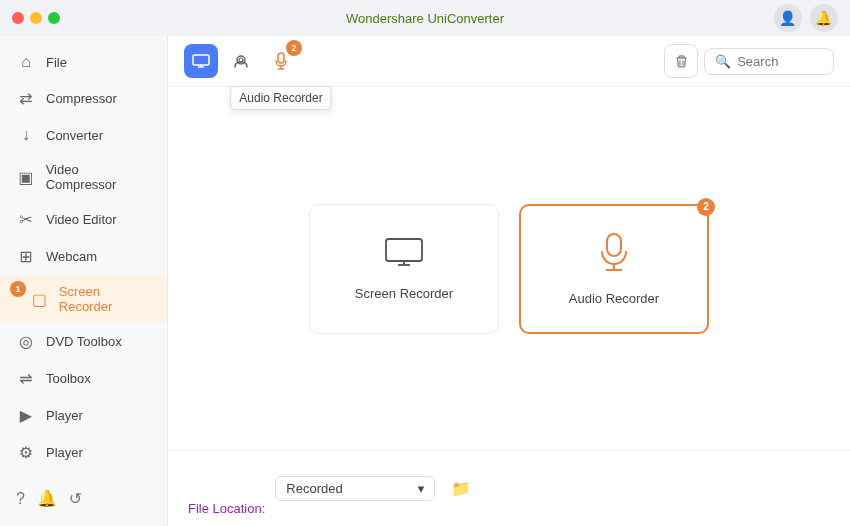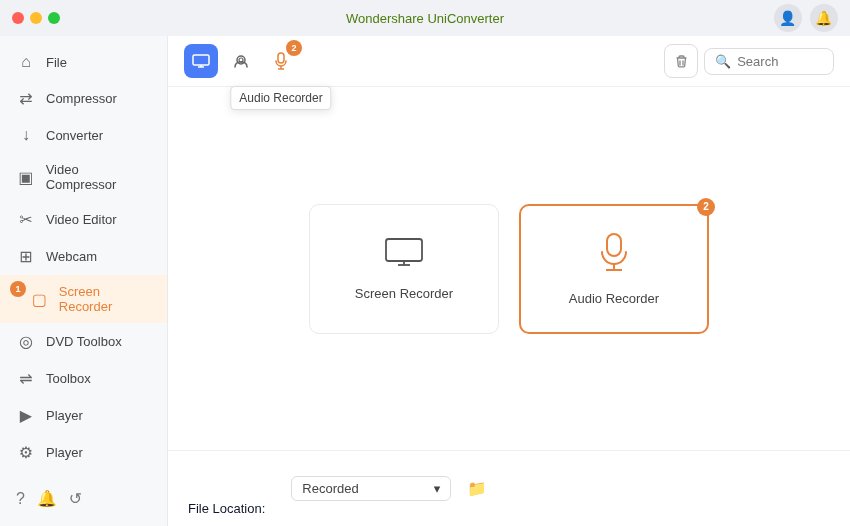--- a/index.html
+++ b/index.html
@@ -283,32 +283,31 @@
     
     .file-location-bar {
       display: flex;
       align-items: center;
       padding: 10px 20px;
       border-top: 1px solid #eee;
       gap: 10px;
       font-size: 13px;
       color: #444;
     }
-    .file-location-label { color: #0f172a; margin-top: 40px; }
+    .file-location-label { color: #a21caf; margin-top: 40px; }
     .file-location-select {
       display: flex;
       align-items: center;
       border: 1px solid #ddd;
       border-radius: 6px;
       padding: 4px 10px;
       gap: 6px;
       cursor: pointer;
       min-width: 160px;
       justify-content: space-between;
-      margin-left: 16px;
     }
     .file-location-select span { font-size: 13px; color: #444; }
     .folder-icon { font-size: 16px; color: #888; cursor: pointer; margin-left: 6px; }
   </style>
 </head>
 <body>
 
 <div class="titlebar">
   <div class="titlebar-controls">
     <div class="traffic-btn btn-close"></div>

